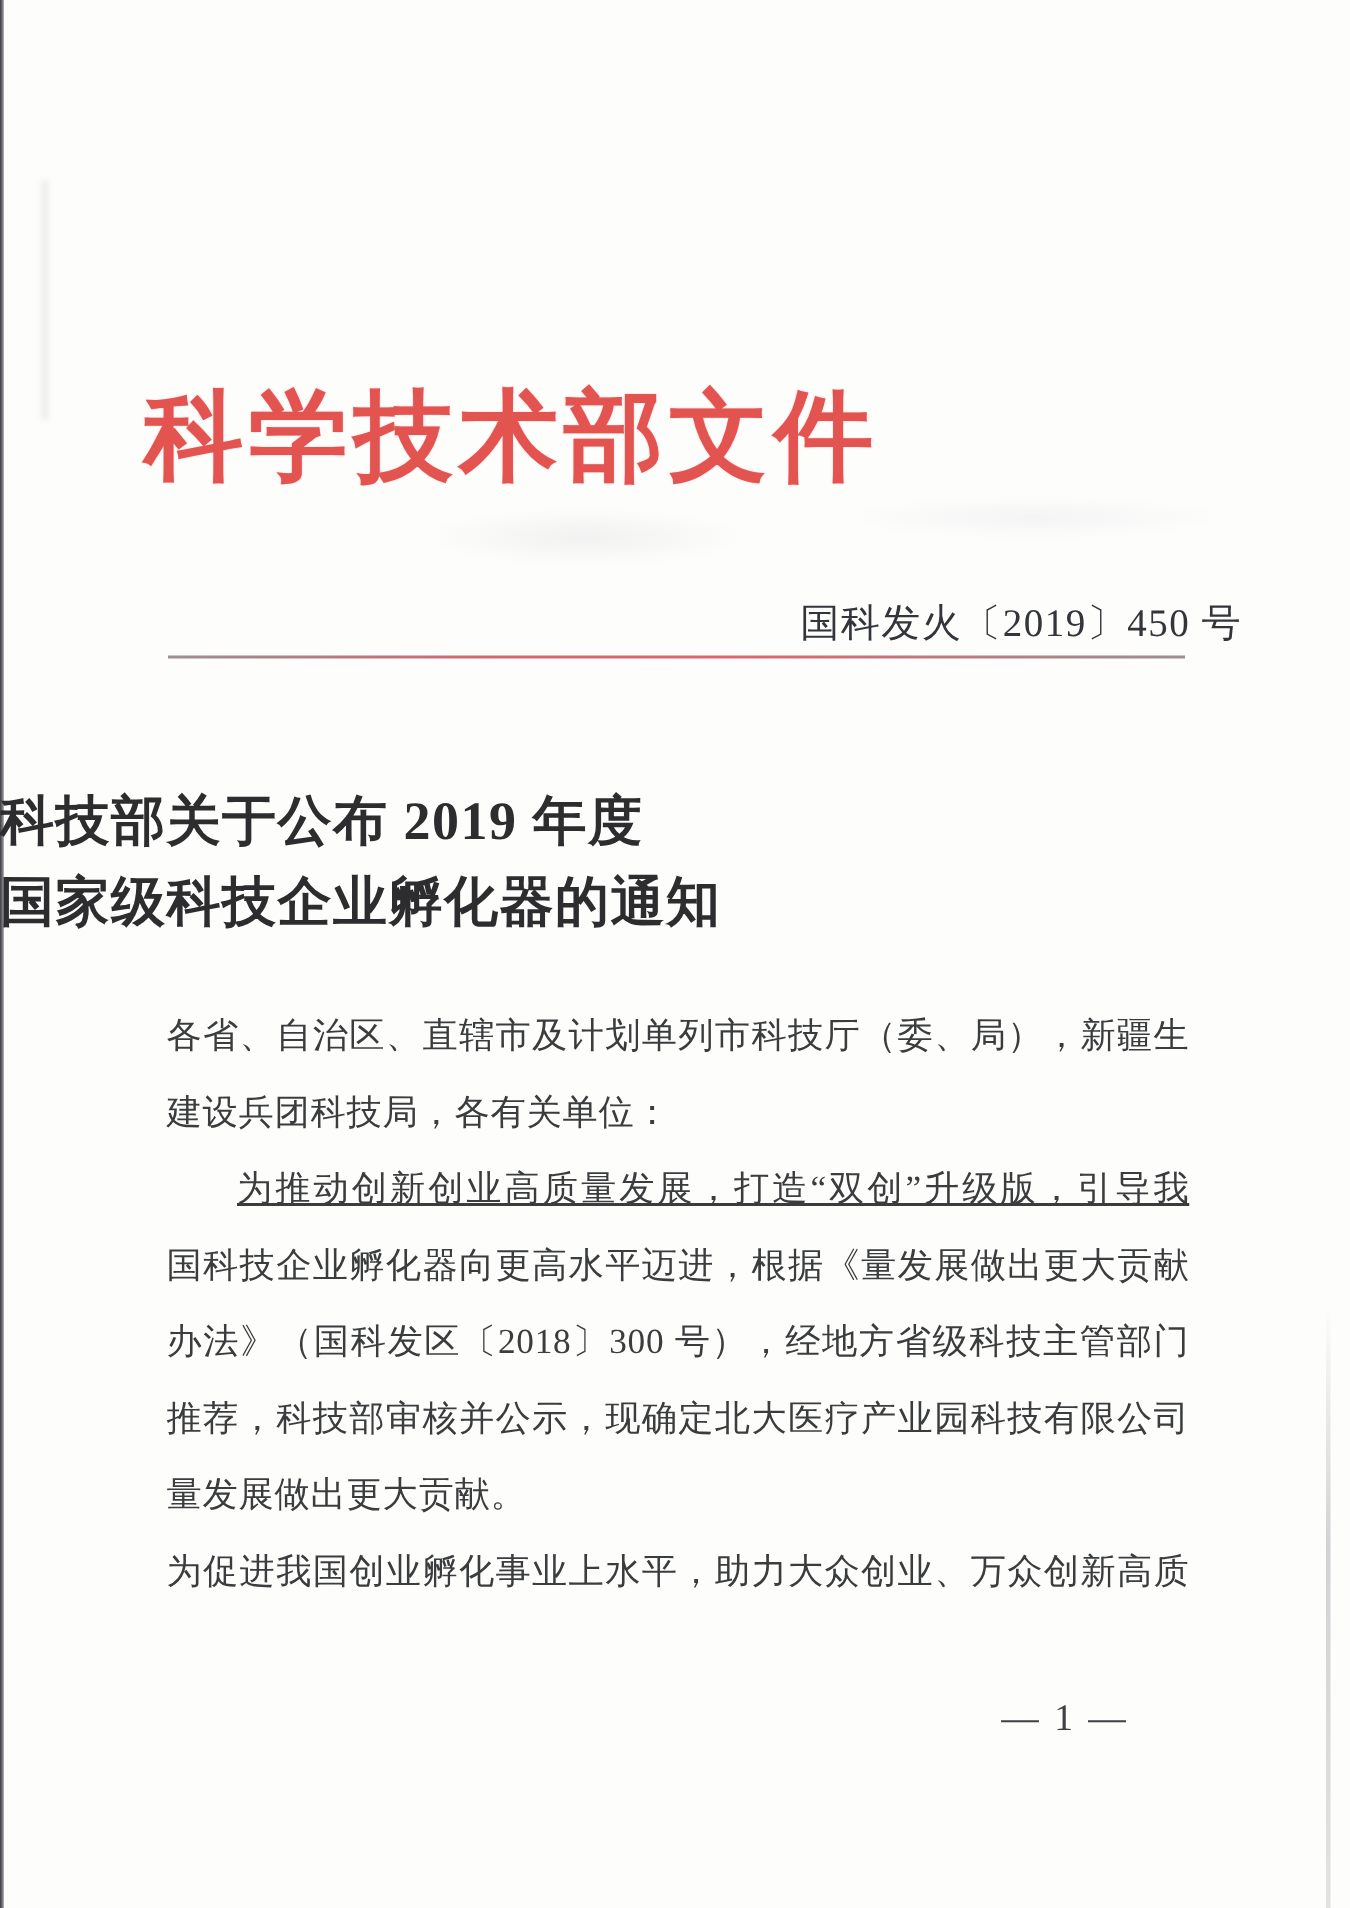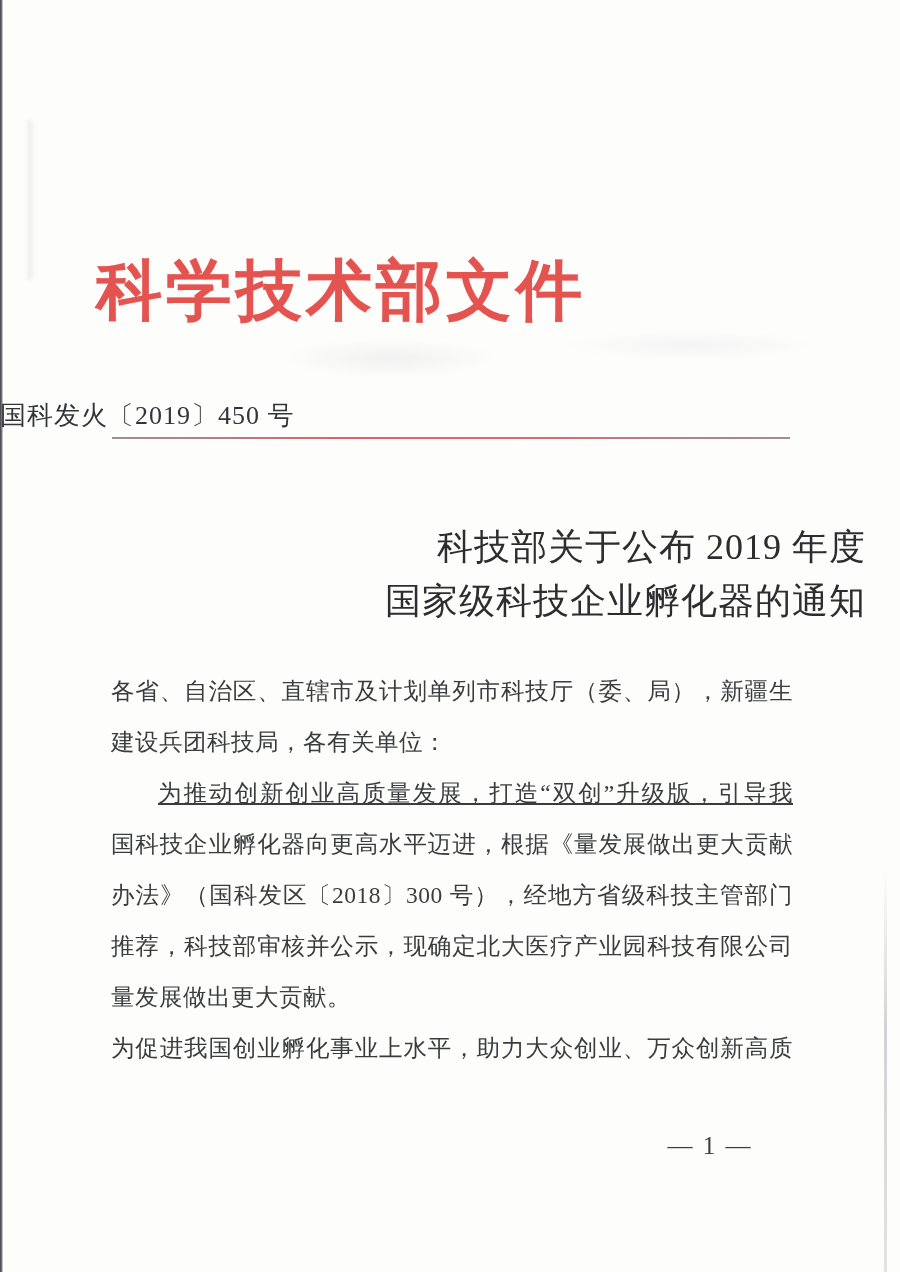--- a/index.html
+++ b/index.html
@@ -39,35 +39,35 @@
     position:absolute; left:0; top:246px; width:744px;
     padding-right:62px; box-sizing:border-box;
     text-align:center;
     font-size:66px; font-weight:bold; letter-spacing:4px;
     color:#e35450;
     text-shadow:0 0 1px rgba(227,84,80,0.45);
     white-space:nowrap;
   }
   .doc-number {
     position:absolute; left:0; top:398px; width:828px;
-    text-align:left;
+    text-align:right;
     font-size:26px; color:#33353a; letter-spacing:1px;
   }
   .red-rule {
     position:absolute; left:112px; top:437px; width:678px; height:2px;
     background:linear-gradient(to right,#9b9095,#d9636e 35%,#e0656f 55%,#9b9095);
   }
 
   
   .doc-title {
     position:absolute; left:0; top:520px; width:900px;
     padding-right:34px; box-sizing:border-box;
-    text-align:right;
+    text-align:left;
     color:#2d2d2f;
-    font-weight:normal;
+    font-weight:bold;
     font-size:36px;
     line-height:54px;
     letter-spacing:1px;
   }
 
   
   .body-text {
     position:absolute; left:111px; top:666px; width:682px;
     color:#3b3c3e;
     font-size:23.5px;

